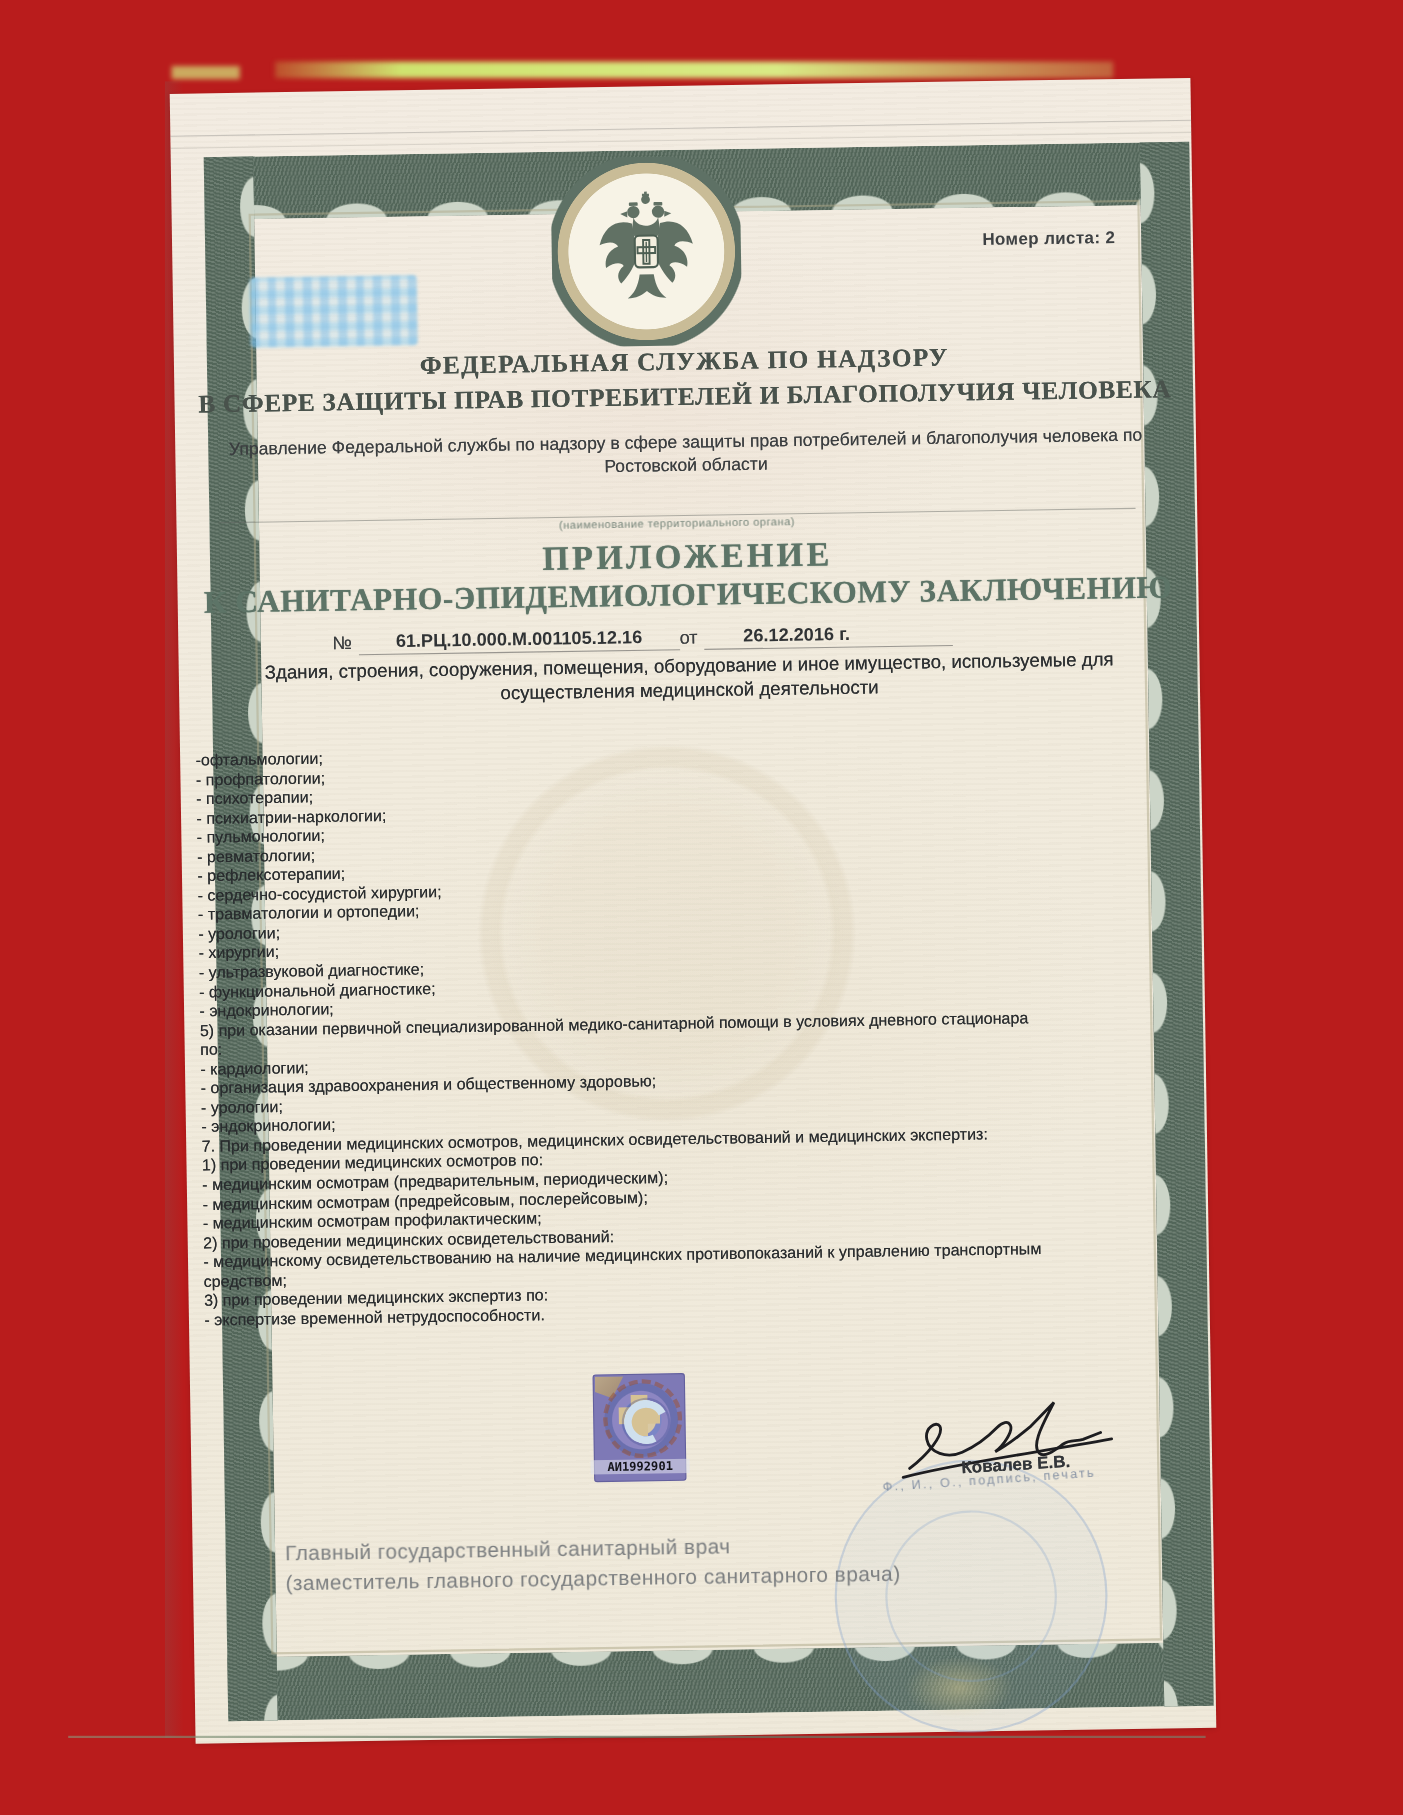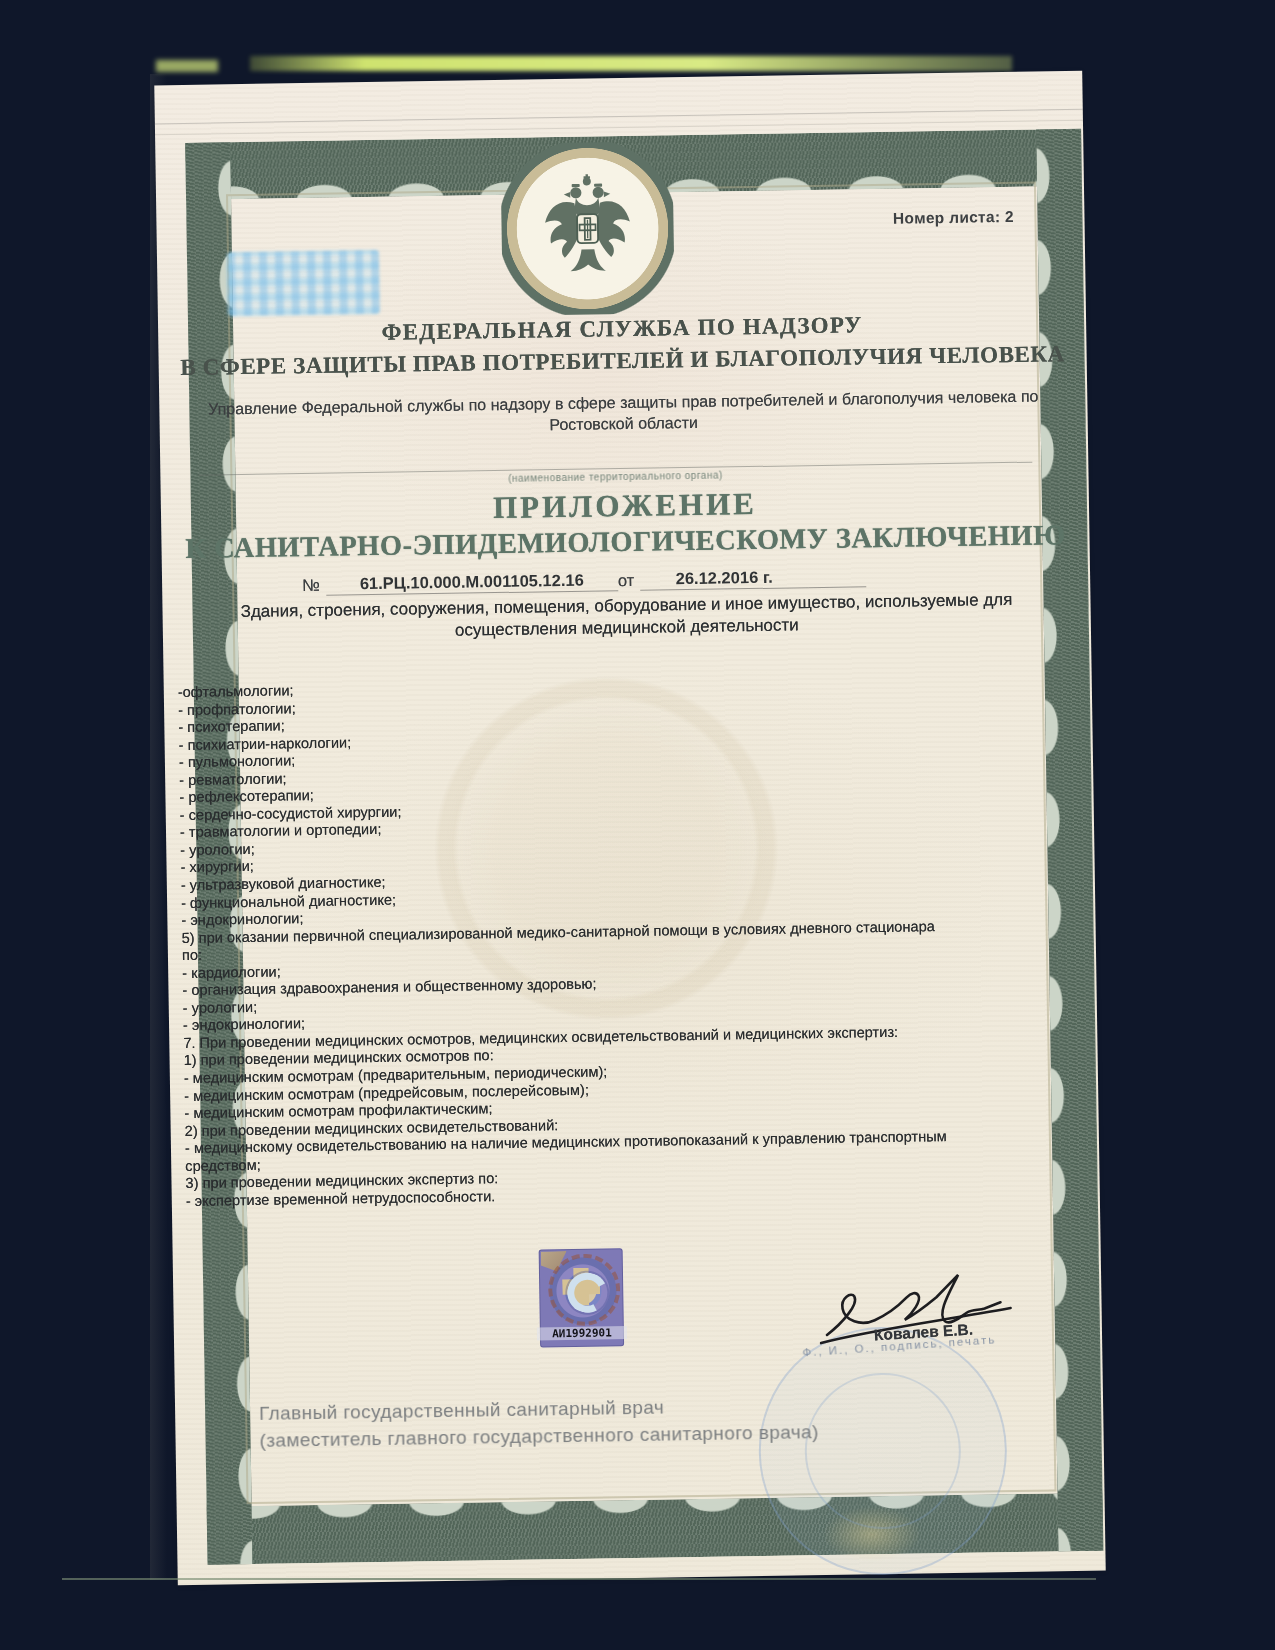--- a/index.html
+++ b/index.html
@@ -1,16 +1,16 @@
 <!DOCTYPE html>
 <html style="--border: #5a6d60; --title: #5d7467; --stamp_blue: #82a0c8; --hologram_purple: #7e79b6;"><head>
 <meta charset="utf-8">
 <style>
   html,body{margin:0;padding:0;background:#fff;}
-  .scan{position:relative;width:1275px;height:1650px;background:#0f172a;overflow:hidden;
+  .scan{position:relative;width:1275px;height:1650px;background:#b91c1c;overflow:hidden;
         font-family:"Liberation Sans",sans-serif;}
   
   .topstrip{position:absolute;left:250px;top:56px;width:762px;height:15px;
     background:linear-gradient(90deg,rgba(205,226,90,.25),#cfe36f 15%,#d9ea85 60%,rgba(210,230,120,.35));
     filter:blur(2.2px);}
   .topstrip-small{position:absolute;left:156px;top:60px;width:62px;height:12px;background:#d4e67c;
     filter:blur(2.5px);opacity:.7;}
   .leftshadow{position:absolute;left:150px;top:74px;width:17px;height:1506px;
     background:linear-gradient(90deg,rgba(110,110,108,.20),rgba(110,110,108,0));}
   .bottomline{position:absolute;left:62px;top:1578px;width:1034px;height:2px;

